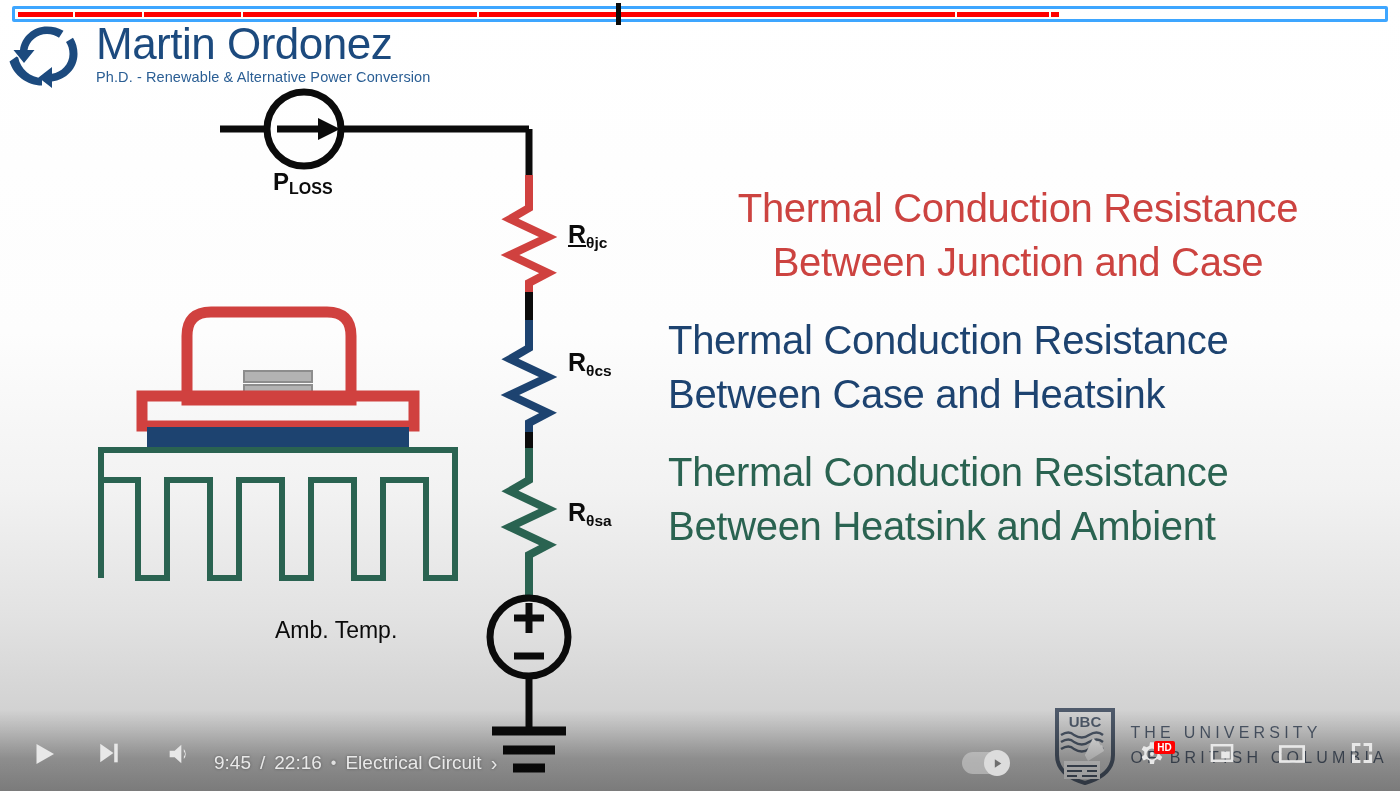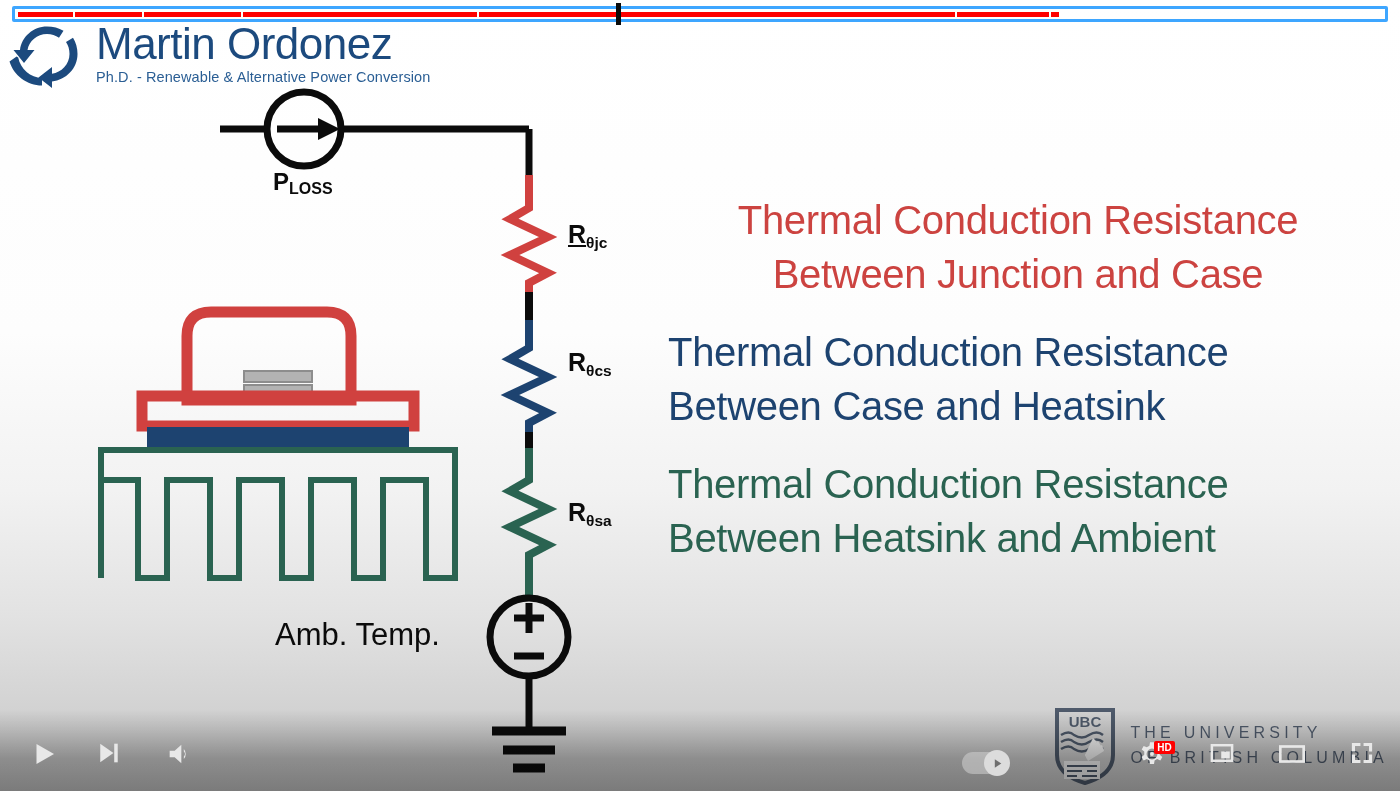--- a/index.html
+++ b/index.html
@@ -53,25 +53,25 @@
 
   #lbl-ploss {
     position: absolute; left: 273px; top: 170px;
     font-weight: bold; color: #0b0b0b; font-size: 24px; line-height: 1;
     white-space: nowrap;
   }
   #lbl-ploss sub { font-size: 16px; font-weight: bold; vertical-align: baseline; position: relative; top: 4px; }
 
   #lbl-amb {
     position: absolute; left: 275px; top: 617px;
-    font-size: 31px; color: #0b0b0b; white-space: nowrap;
-  }
-
-  
-  #notes { position: absolute; left: 668px; top: 182px; width: 700px; margin-top: 12px; }
+    font-size: 23px; color: #0b0b0b; white-space: nowrap;
+  }
+
+  
+  #notes { position: absolute; left: 668px; top: 182px; width: 700px; }
   .note {
     font-size: 40px; line-height: 1.34;
     font-weight: 400; letter-spacing: -0.3px;
   }
   .note + .note { margin-top: 25px; }
   .note-red   { color: #cc4340; text-align: center; }
   .note-blue  { color: #1d4370; }
   .note-green { color: #2a6351; }
 
   
@@ -361,20 +361,28 @@
       </svg>
     </div>
 
     <div class="ctrl" style="margin-left:22px;">
       <svg width="30" height="30" viewBox="0 0 36 36">
         <path d="M8 14 L14 14 L22 7 L22 29 L14 22 L8 22 Z"></path>
         <path d="M25 12 a9 9 0 0 1 0 12 L25 21 a4.4 4.4 0 0 0 0 -6 Z"></path>
       </svg>
     </div>
 
+    <div id="time-title">
+      <span>9:45</span>
+      <span>/</span>
+      <span>22:16</span>
+      <span class="dot">•</span>
+      <span id="chapter-name">Electrical Circuit</span>
+      <span id="chevron">›</span>
+    </div>
 
     <div id="spacer"></div>
 
     <div id="autoplay">
       <div id="autoplay-track">
         <div id="autoplay-knob">
           <svg width="13" height="13" viewBox="0 0 24 24">
             <path d="M7 4 L19 12 L7 20 Z"></path>
           </svg>
         </div>

